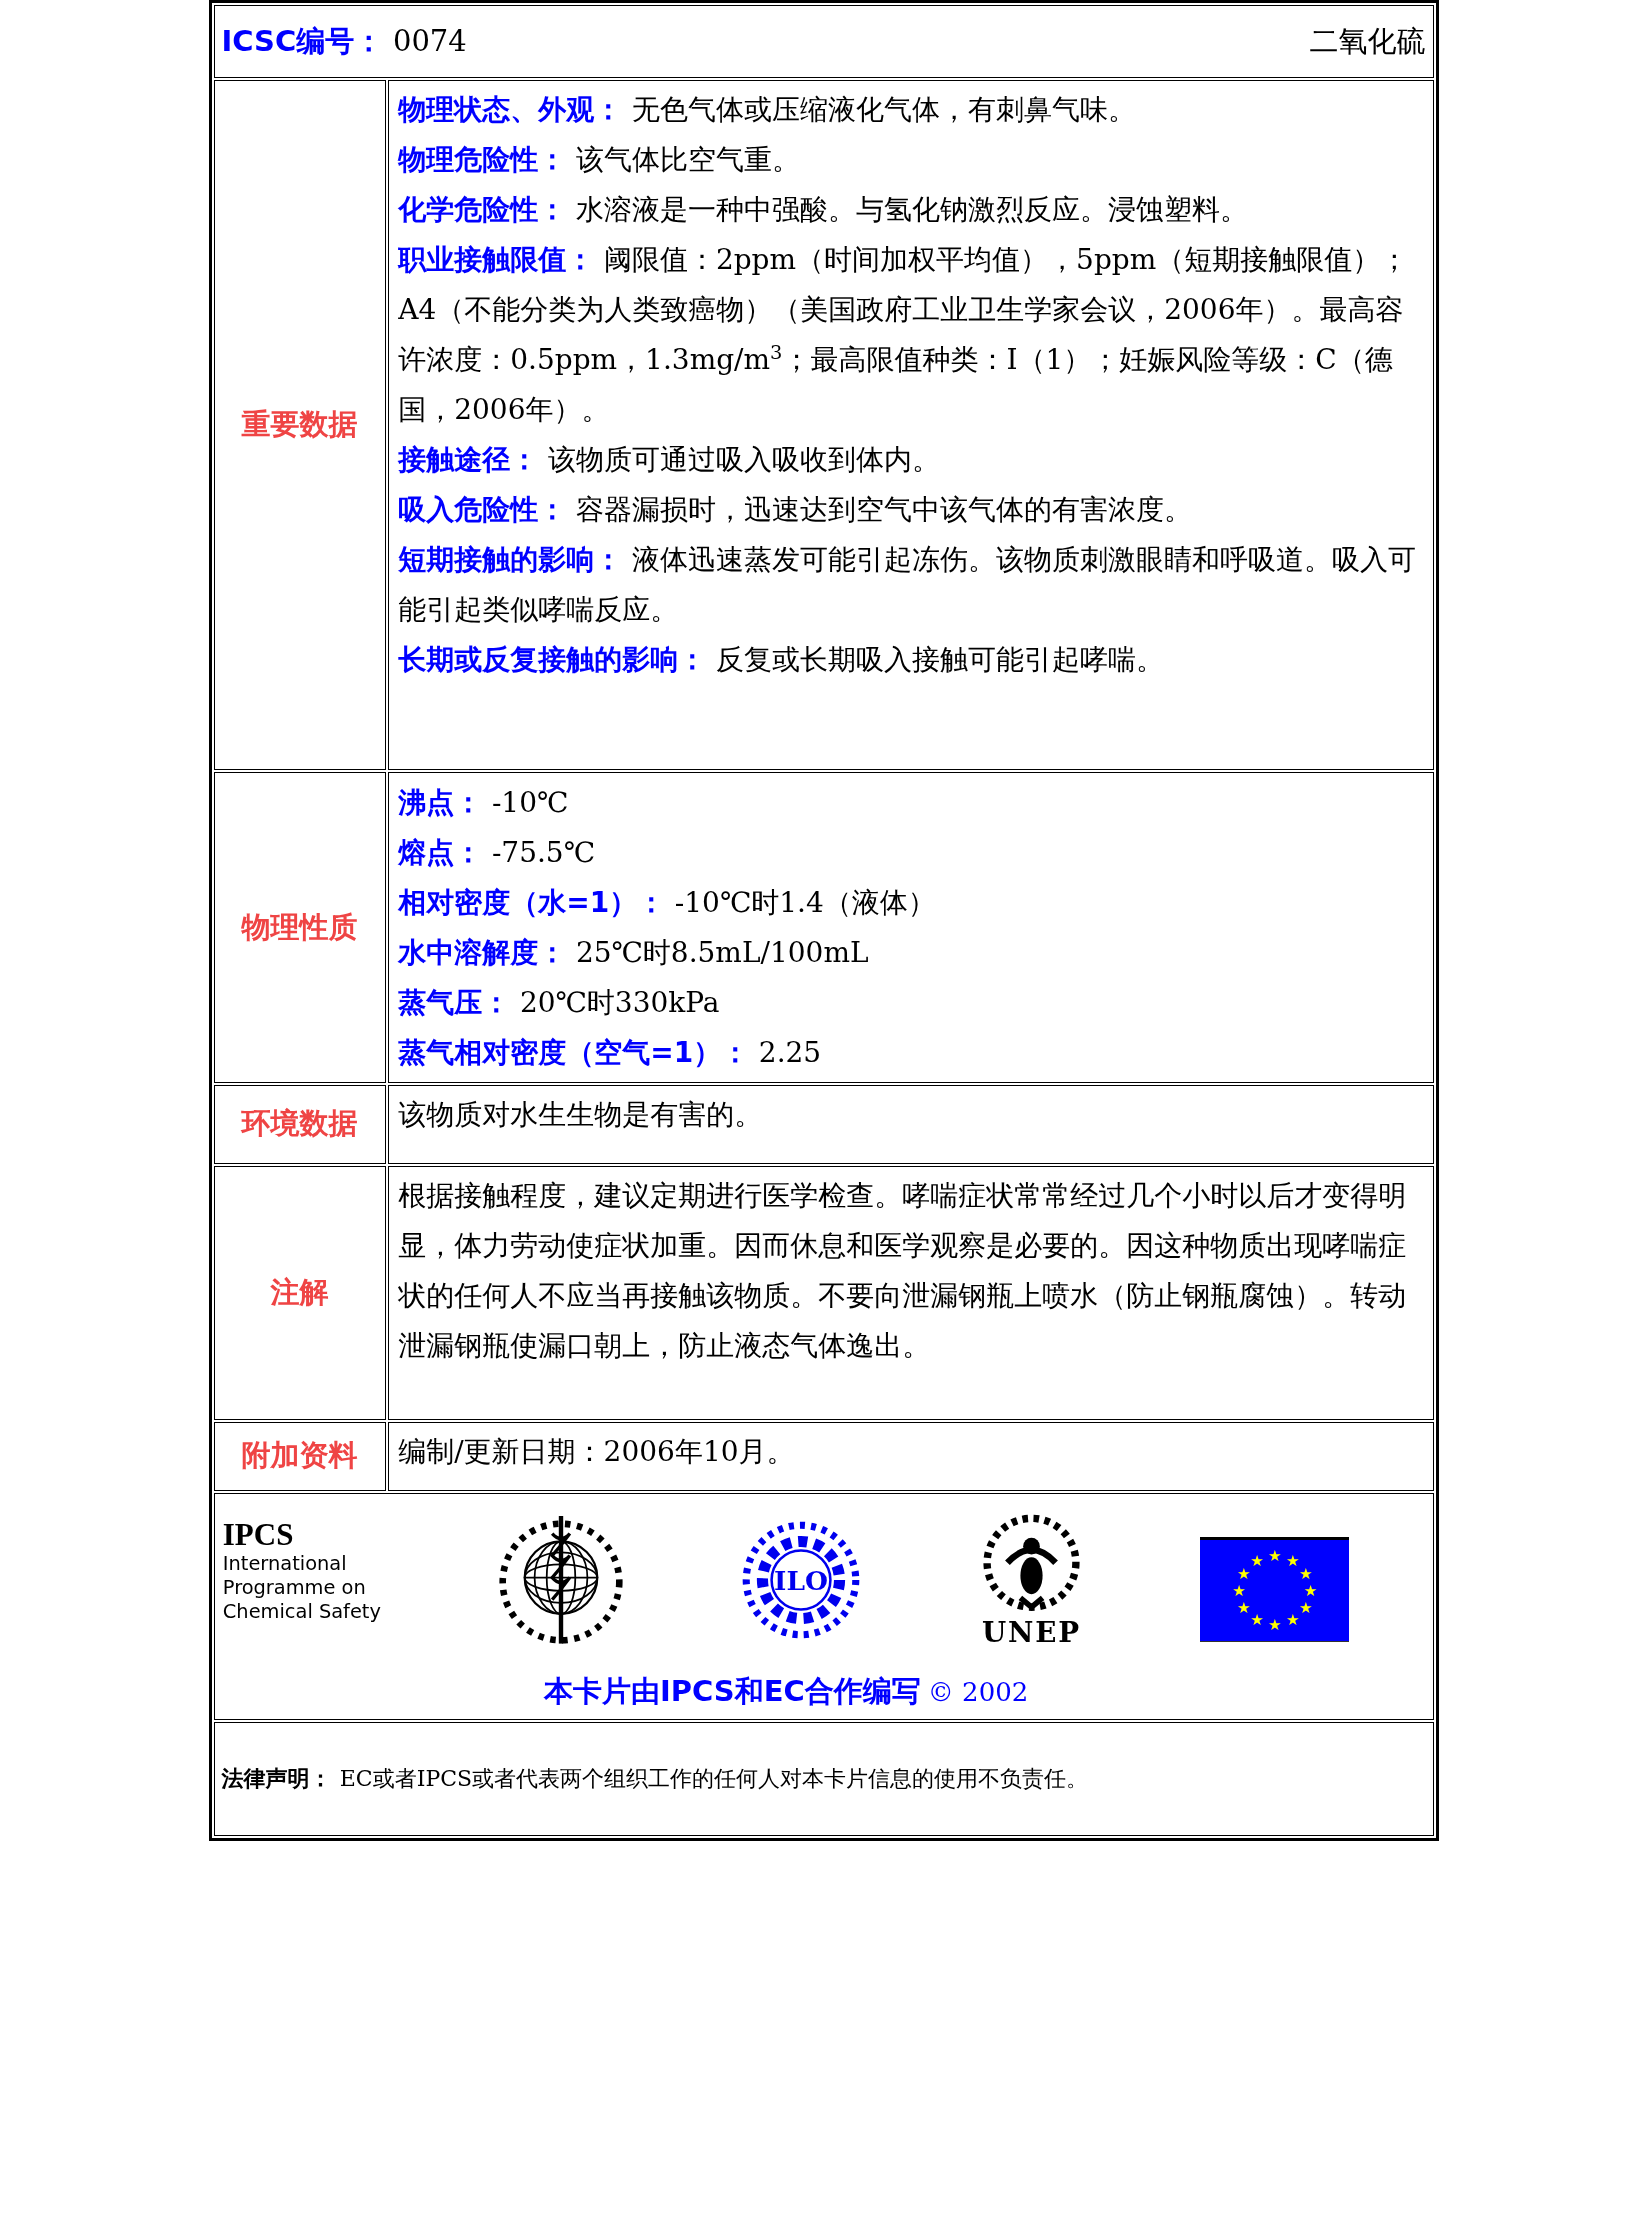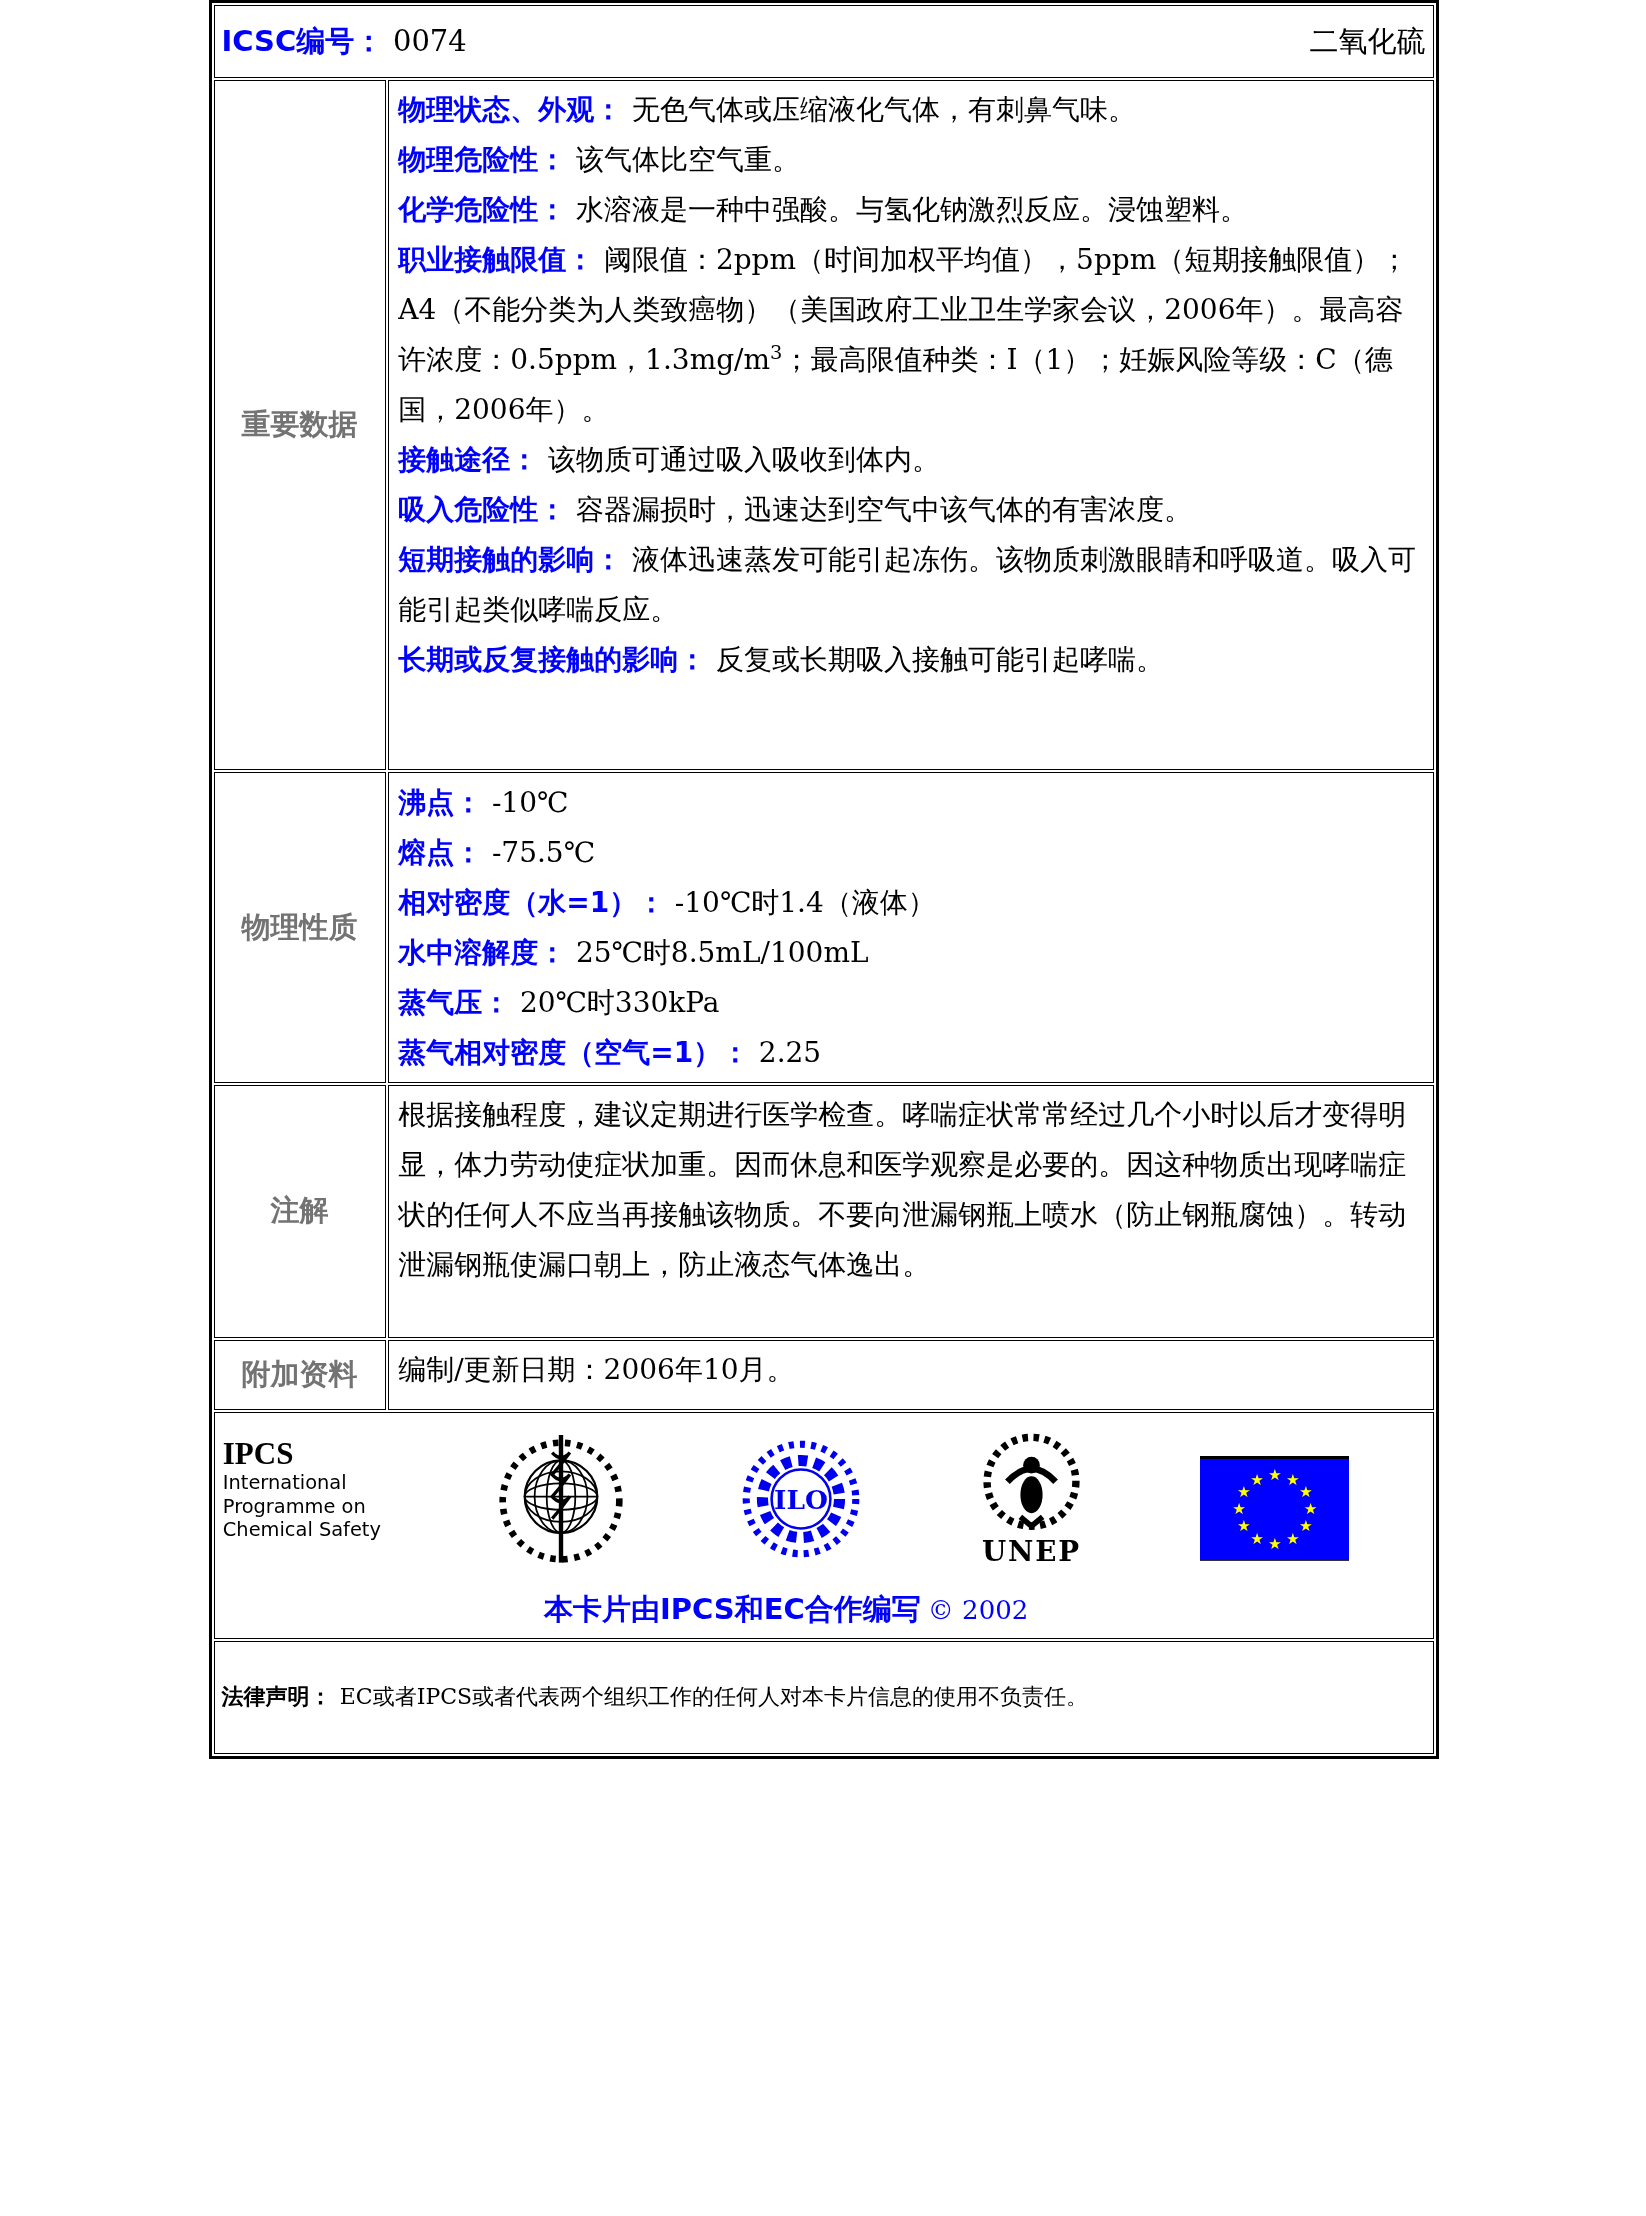--- a/index.html
+++ b/index.html
@@ -39,21 +39,21 @@
     font-family: "DejaVu Sans", "Liberation Sans", sans-serif;
     font-weight: bold;
     margin-right: 9.7px;
   }
   .bval, .body-text { color: #000; }
   .header-flex { font-size: 29px; }
   .chem-name { font-size: 29px; }
   .label-cell {
     text-align: center;
     vertical-align: middle;
-    color: #737373;
+    color: #ef4444;
     font-family: "DejaVu Sans", "Liberation Sans", sans-serif;
     font-weight: bold;
     font-size: 29px;
   }
   .content-cell {
     vertical-align: top;
     padding: 4.2px 9.7px 4.2px 9.7px;
     font-size: 28px;
     line-height: 50px;
   }
@@ -154,20 +154,26 @@
       <td class="content-cell cell-physical">
         <p><span class="blab">沸点：</span><span class="body-text">-10℃</span></p>
         <p><span class="blab">熔点：</span><span class="body-text">-75.5℃</span></p>
         <p><span class="blab">相对密度（水=1）：</span><span class="body-text">-10℃时1.4（液体）</span></p>
         <p><span class="blab">水中溶解度：</span><span class="body-text">25℃时8.5mL/100mL</span></p>
         <p><span class="blab">蒸气压：</span><span class="body-text">20℃时330kPa</span></p>
         <p><span class="blab">蒸气相对密度（空气=1）：</span><span class="body-text">2.25</span></p>
       </td>
     </tr>
 
+    <tr>
+      <td class="label-cell">环境数据</td>
+      <td class="content-cell cell-env">
+        <p class="body-text">该物质对水生生物是有害的。</p>
+      </td>
+    </tr>
 
     <tr>
       <td class="label-cell">注解</td>
       <td class="content-cell cell-notes">
         <p class="body-text">根据接触程度，建议定期进行医学检查。哮喘症状常常经过几个小时以后才变得明显，体力劳动使症状加重。因而休息和医学观察是必要的。因这种物质出现哮喘症状的任何人不应当再接触该物质。不要向泄漏钢瓶上喷水（防止钢瓶腐蚀）。转动泄漏钢瓶使漏口朝上，防止液态气体逸出。</p>
       </td>
     </tr>
 
     <tr>
       <td class="label-cell">附加资料</td>

